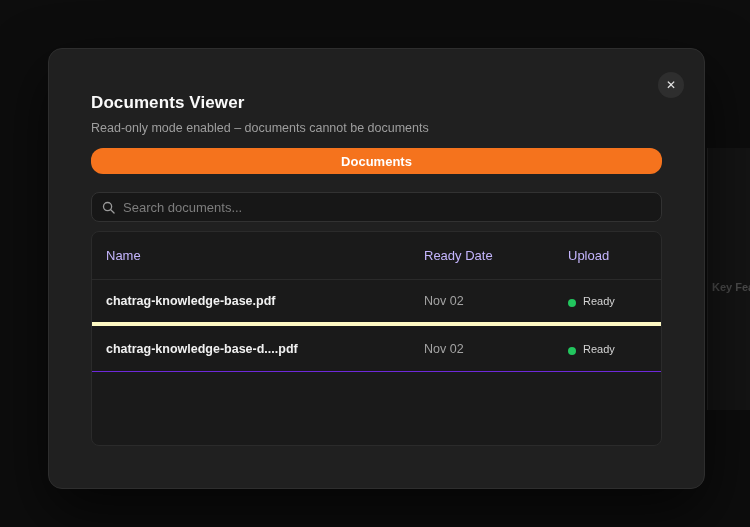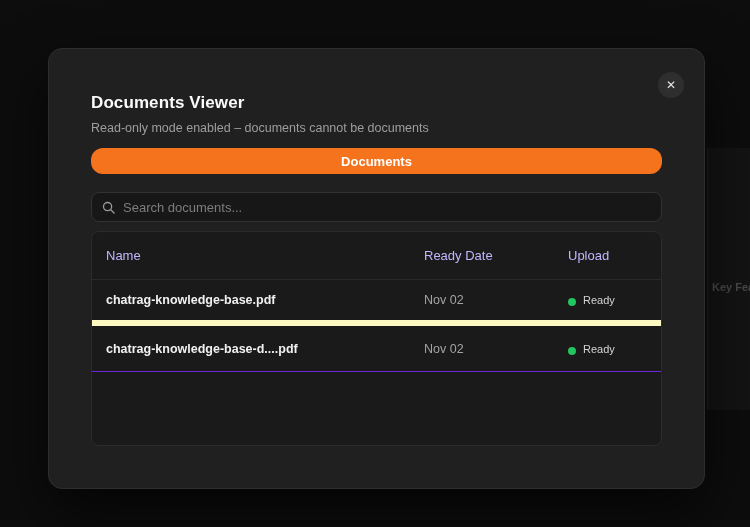--- a/index.html
+++ b/index.html
@@ -121,21 +121,21 @@
     height: 48px;
     border-bottom: 1px solid #2a2a2a;
   }
   .t-head .cell {
     font-size: 13px;
     color: #c4b5fd;
     font-weight: 400;
   }
   .t-body-row {
     height: 46px;
-    border-bottom: 6px solid #fef9c3;
+    border-bottom: 4px solid #fef9c3;
     cursor: default;
   }
   .t-body-row:last-of-type { border-bottom: 1px solid #6d28d9; }
   .cell { padding-left: 0; }
   .cell.first { padding-left: 14px; }
   .cell-name {
     font-size: 12.5px;
     font-weight: 700;
     color: #f1f1f1;
   }

